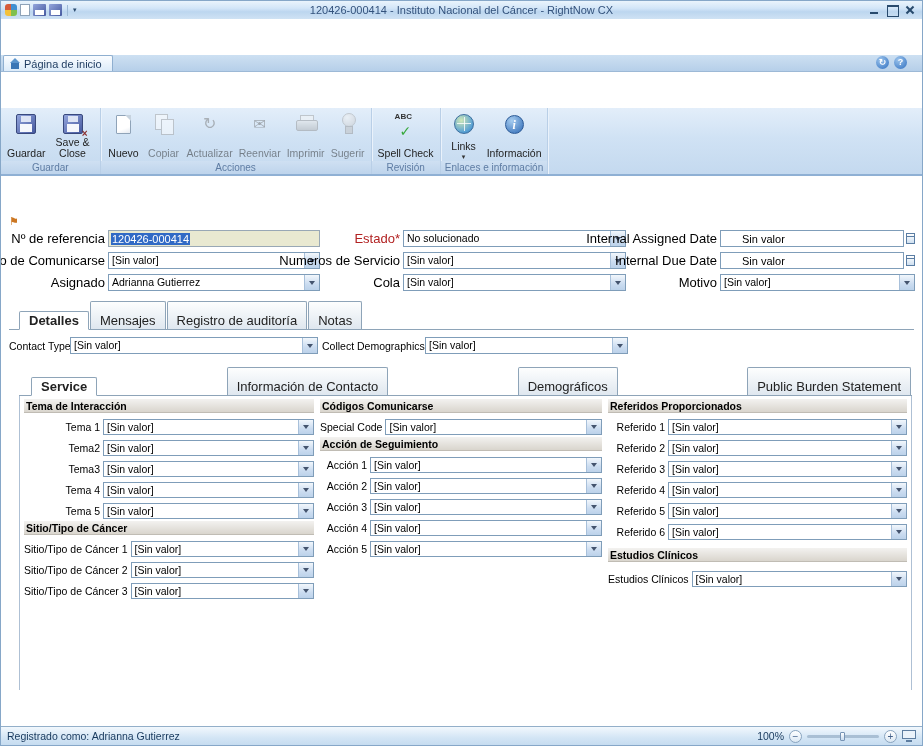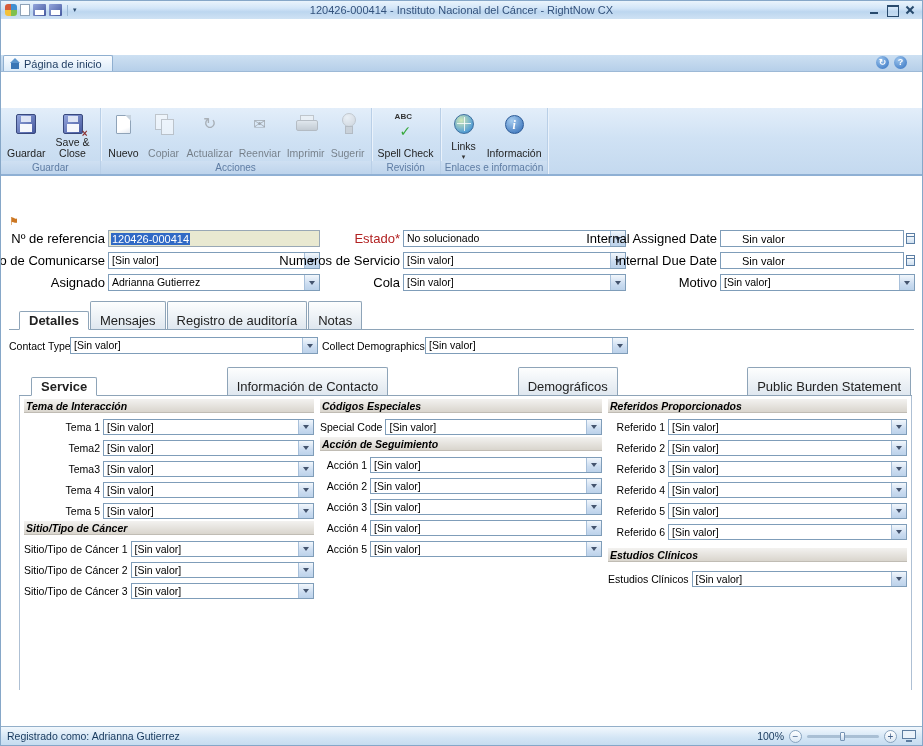--- a/index.html
+++ b/index.html
@@ -105,21 +105,21 @@
 .cf1{width:248px;margin-left:3px;flex:0 0 auto;}
 .cl2{width:100px;text-align:right;font-size:10.5px;white-space:nowrap;margin-left:4px;}
 .cf2{width:203px;margin-left:3px;flex:0 0 auto;}
 
 
 .service-panel{margin:0 10px 0 18px;height:444px;border:1px solid #aec0d4;border-top:none;padding:3px 4px;display:flex;gap:6px;align-items:flex-start;background:#fff;}
 .svc-col{display:flex;flex-direction:column;min-width:0;}
 .col1{width:290px;flex:0 0 290px;}
 .col2{width:282px;flex:0 0 282px;}
 .col3{flex:1;}
-.section-header{background:linear-gradient(#f3f2f0,#d9d5cd);border-bottom:1px solid #c0bcb4;font-weight:bold;font-size:10.5px;height:14px;line-height:14px;padding-left:2px;margin-bottom:3px;font-style:italic;}
+.section-header{background:linear-gradient(#f3f2f0,#d9d5cd);border-bottom:1px solid #c0bcb4;font-weight:bold;font-size:10.5px;height:14px;line-height:14px;padding-left:2px;margin-bottom:3px;}
 .svc-row{display:flex;align-items:center;height:21px;}
 .svc-label{flex:0 0 auto;min-width:79px;text-align:right;padding-right:3px;font-size:10.5px;white-space:nowrap;}
 .col2 .svc-label{min-width:50px;}
 .col3 .svc-label{min-width:60px;}
 .svc-row .combo{flex:1;height:16px;}
 .svc-row .combo-arrow::before{margin-top:5px;}
 .mt6{margin-top:6px;}
 
 
 .statusbar{height:19px;flex:0 0 19px;background:linear-gradient(#f2f8fd,#d3e5f5 60%,#c6dcf0);border-top:1px solid #93afc9;display:flex;align-items:center;padding:0 6px;font-size:10.5px;color:#17385c;}
@@ -418,21 +418,21 @@
               <div class="combo">
                 <span class="combo-text">[Sin valor]</span>
                 <span class="combo-arrow"></span>
               </div>
             </div>
           </div>
       </div>
 
       <div class="svc-col col2">
         <div>
-          <div class="section-header">Códigos Especiales</div>
+          <div class="section-header">Códigos Comunicarse</div>
 
             <div class="svc-row">
               <span class="svc-label">Special Code</span>
               <div class="combo">
                 <span class="combo-text">[Sin valor]</span>
                 <span class="combo-arrow"></span>
               </div>
             </div>
           </div>
         <div>

